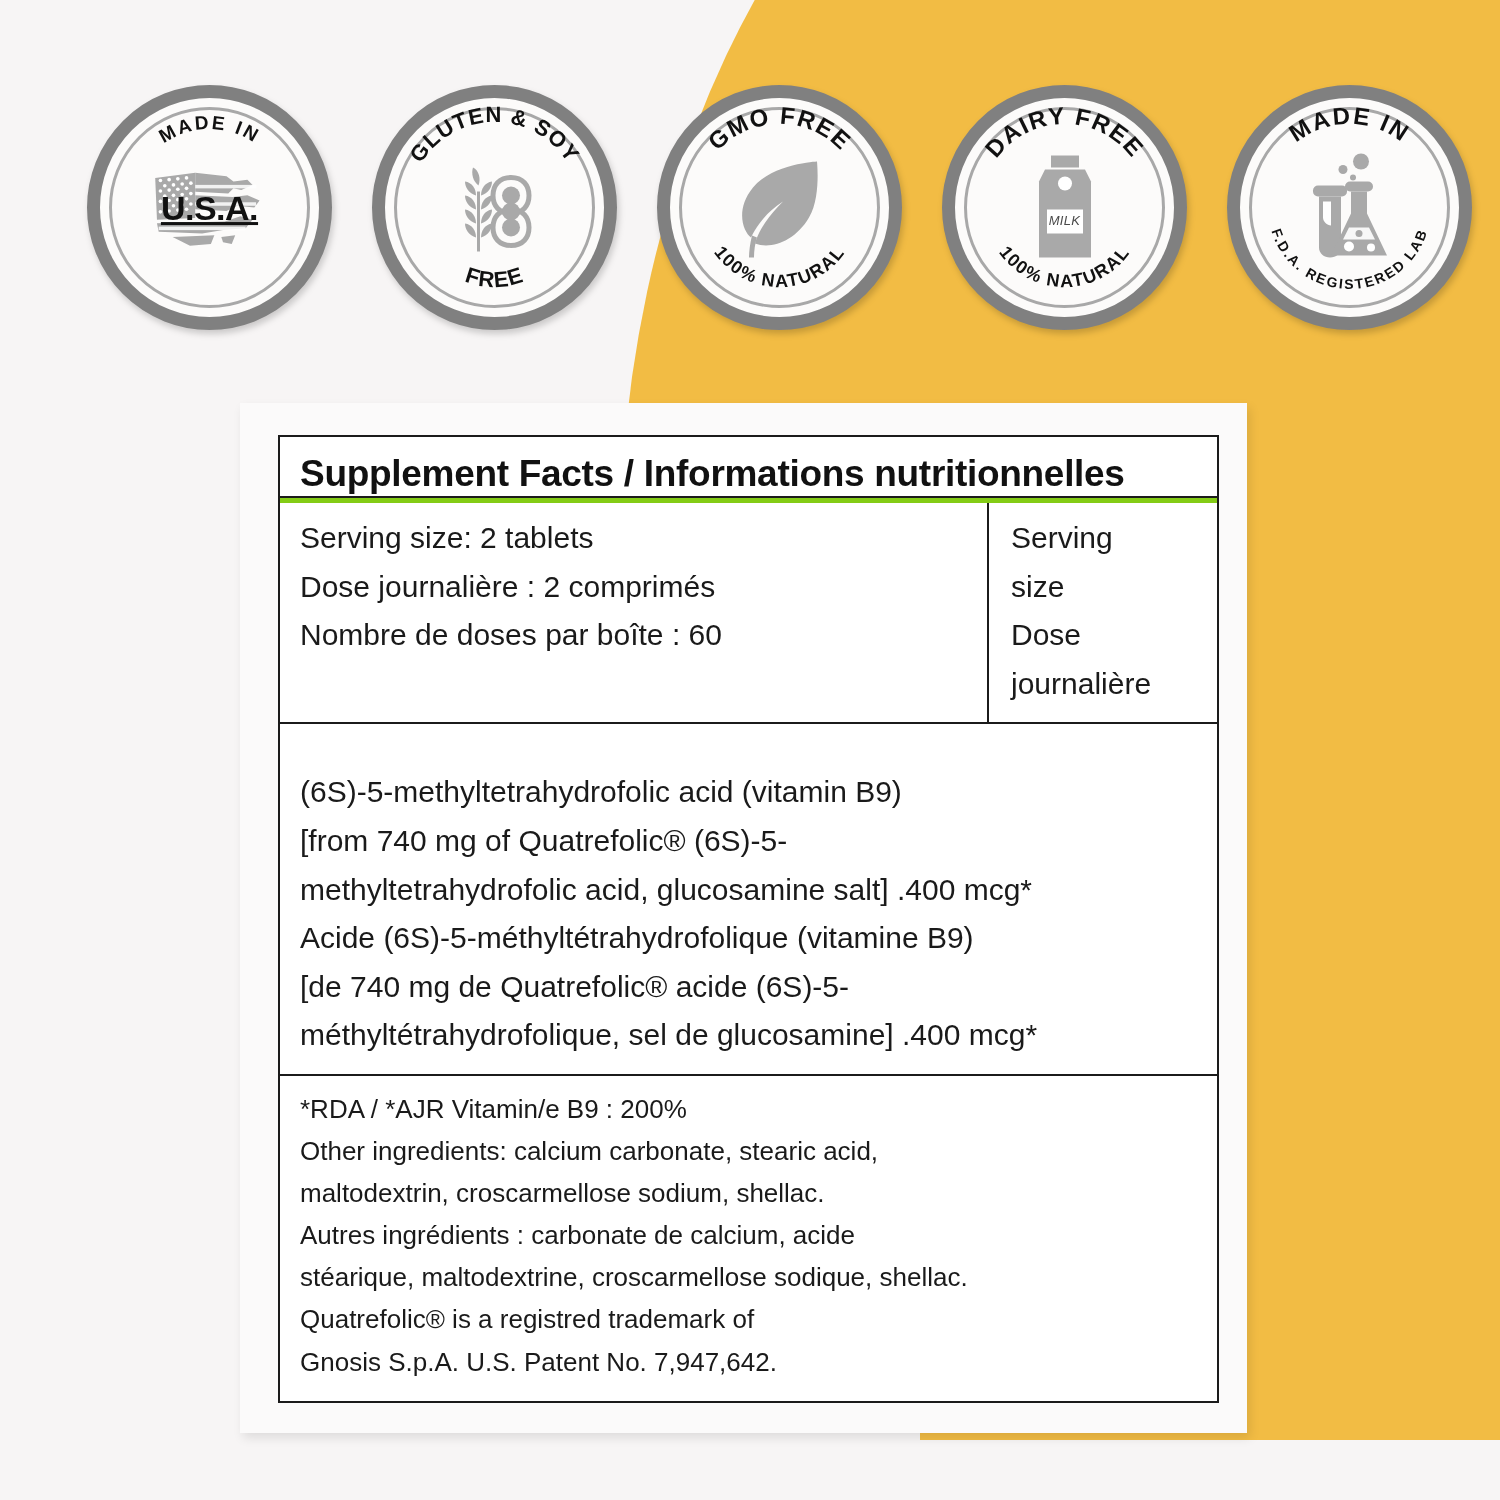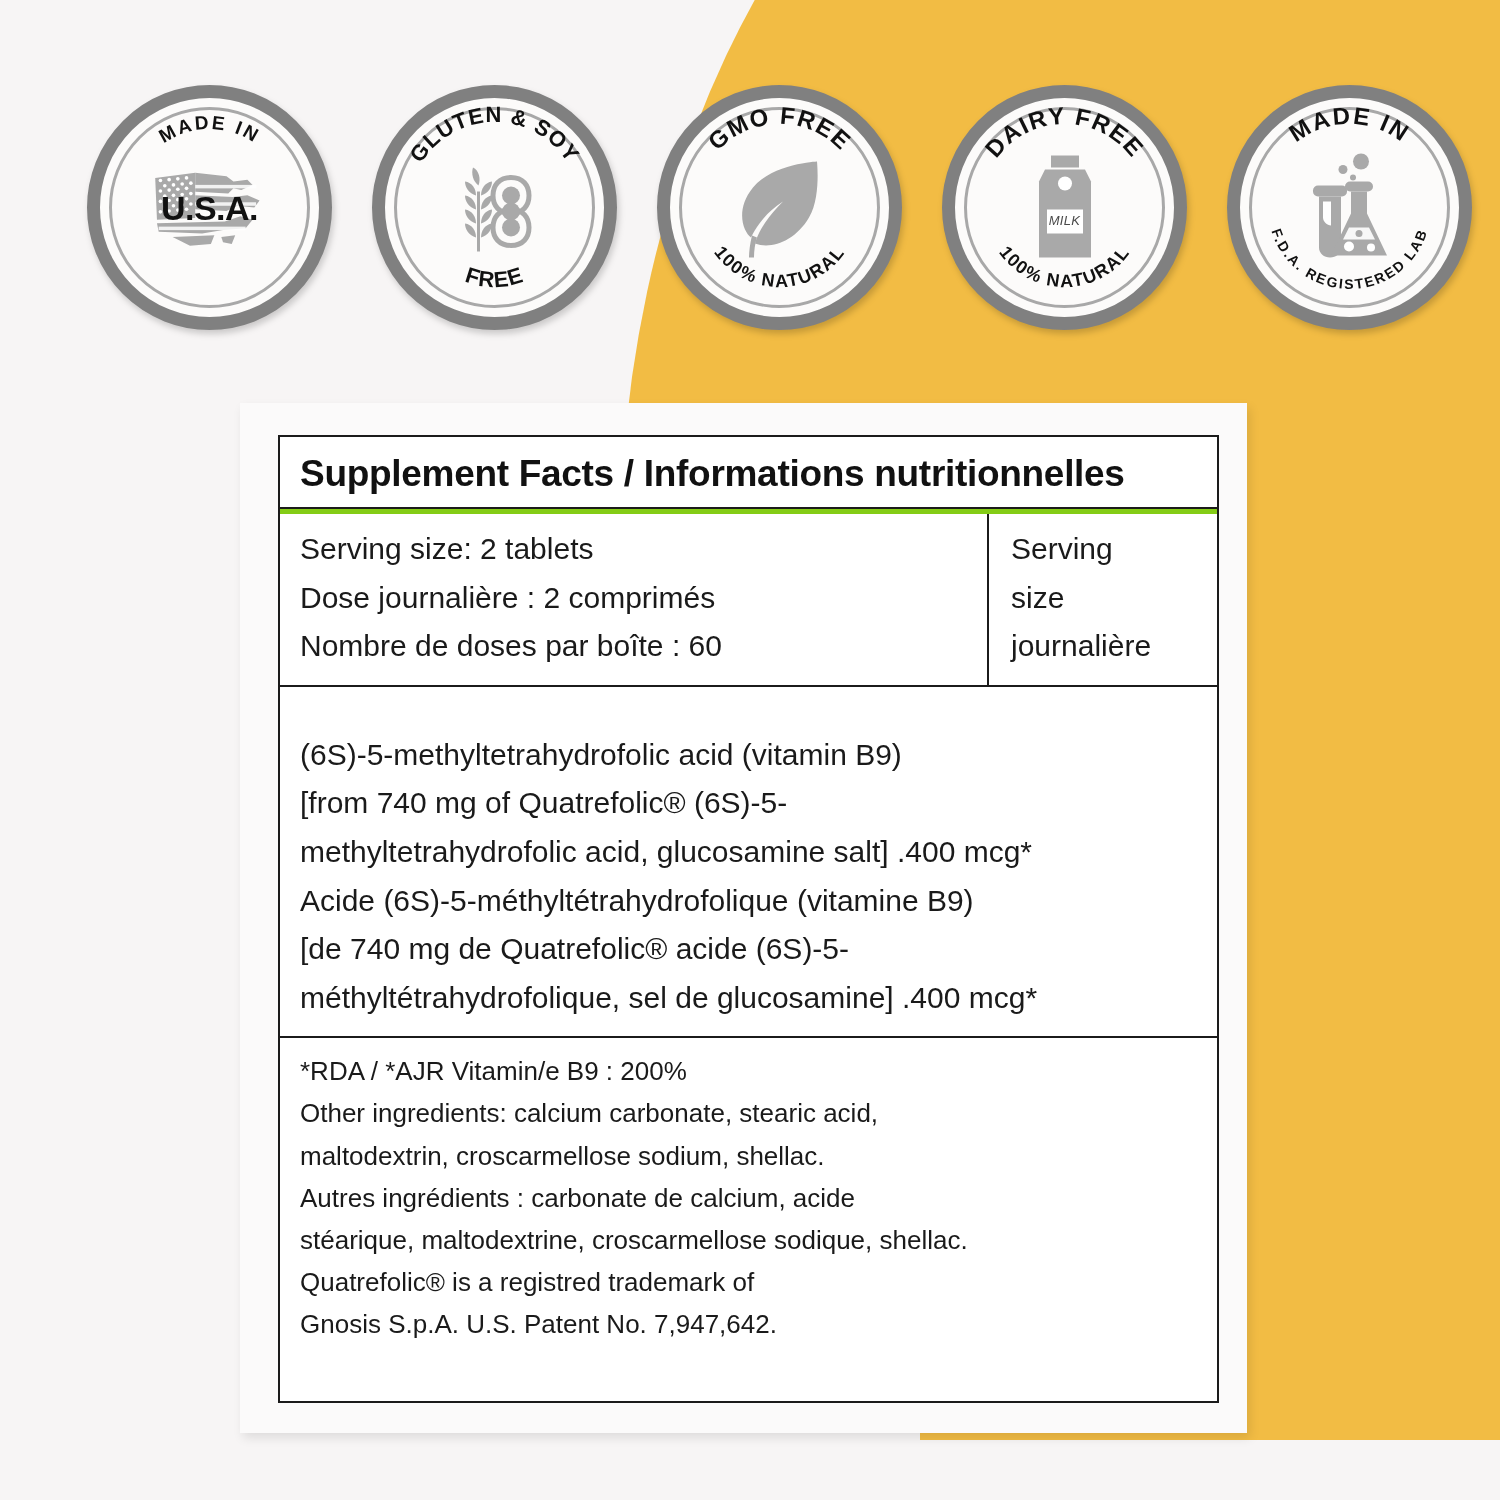--- a/index.html
+++ b/index.html
@@ -96,20 +96,21 @@
   .usa-text {
     position: absolute;
     left: 50%;
     top: 50%;
     transform: translate(-50%, -46%);
     font-size: 34px;
     font-weight: bold;
     letter-spacing: -0.5px;
     color: #111;
     white-space: nowrap;
+    text-decoration: underline;
   }
 
   .milk-label {
     position: absolute;
     left: 50%;
     top: 62%;
     transform: translate(-50%, -50%);
     font-size: 13px;
     color: #4a4a4a;
     letter-spacing: 0.3px;
@@ -133,21 +134,21 @@
     left: 38px;
     top: 32px;
     width: 941px;
     height: 968px;
     border: 2.5px solid #1b1b1b;
     background: #ffffff;
   }
 
   .sf-header {
     border-bottom: 2px solid #1b1b1b;
-    padding: 16px 20px 12px 20px;
+    padding: 16px 20px 1px 20px;
   }
   .sf-header-title {
     font-size: 37px;
     font-weight: bold;
     color: #111;
     letter-spacing: -0.3px;
     white-space: nowrap;
   }
 
   .sf-serving-row {
@@ -406,20 +407,21 @@
 
     <div class="sf-serving-row">
       <div class="sf-serving-left">
         <div class="sf-line">Serving size: 2 tablets</div>
         <div class="sf-line">Dose journalière : 2 comprimés</div>
         <div class="sf-line">Nombre de doses par boîte : 60</div>
       </div>
       <div class="sf-serving-right">
         <div class="sf-line">Serving</div>
         <div class="sf-line">size</div>
+        <div class="sf-line">Dose</div>
         <div class="sf-line">journalière</div>
       </div>
     </div>
 
     <div class="sf-ingredient-block">
       <div class="sf-ing-line">(6S)-5-methyltetrahydrofolic acid (vitamin B9)</div>
       <div class="sf-ing-line">[from 740 mg of Quatrefolic® (6S)-5-</div>
       <div class="sf-ing-line">methyltetrahydrofolic acid, glucosamine salt]   .400 mcg*</div>
       <div class="sf-ing-line">Acide (6S)-5-méthyltétrahydrofolique (vitamine B9)</div>
       <div class="sf-ing-line">[de 740 mg de Quatrefolic® acide (6S)-5-</div>

